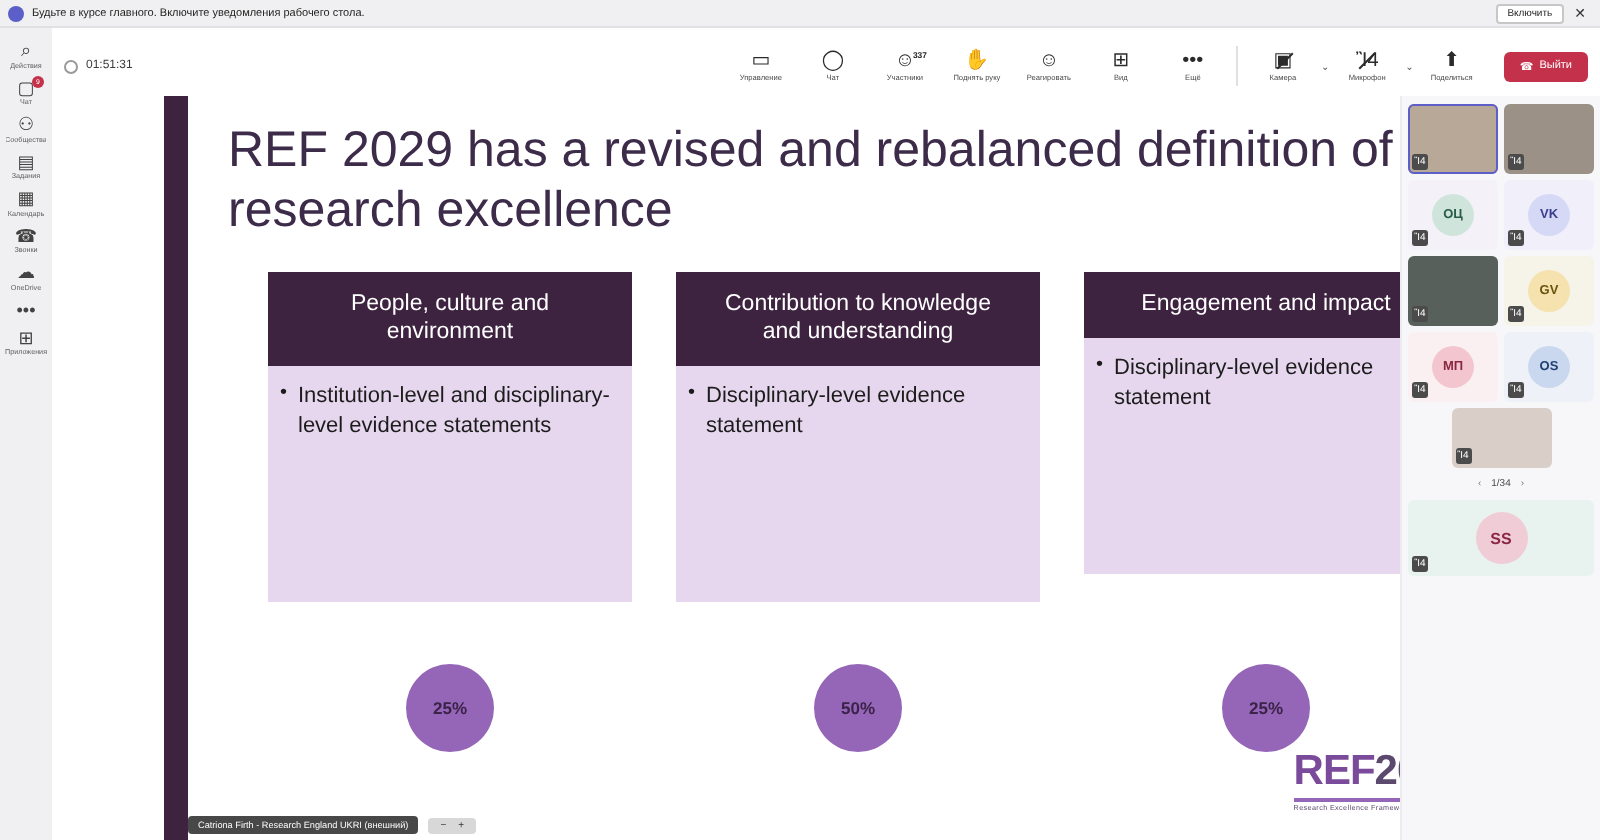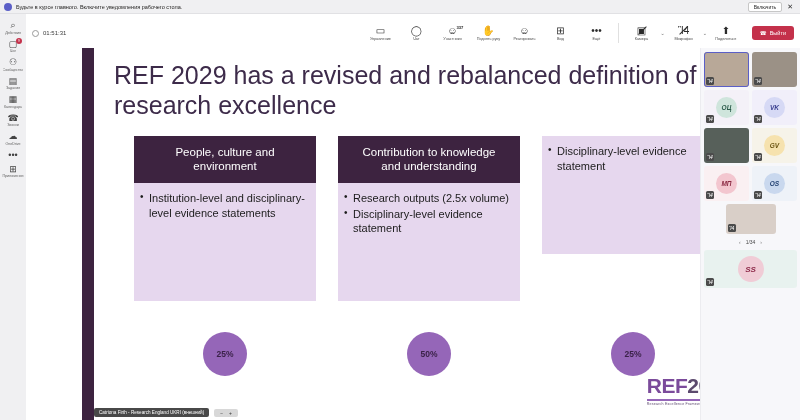--- a/index.html
+++ b/index.html
@@ -151,21 +151,21 @@
 
   
   .panel {
     position: absolute; left: 700px; top: 48px; width: 100px; height: 372px;
     background: #f7f7fa; padding: 4px 3px; display: flex; flex-direction: column;
     gap: 3px; border-left: 1px solid #ececf0;
   }
   .tile-row { display: flex; gap: 3px; }
   .tile {
     position: relative; width: 46px; height: 35px; border-radius: 3px;
-    overflow: hidden; display: flex; align-items: center; justify-content: center; font-style: italic;
+    overflow: hidden; display: flex; align-items: center; justify-content: center;
   }
   .tile.wide { width: 95px; height: 38px; }
   .tile.active { outline: 1.2px solid #5b5fc7; outline-offset: -1px; }
   .avatar {
     width: 21px; height: 21px; border-radius: 50%;
     display: flex; align-items: center; justify-content: center;
     font-size: 6.5px; font-weight: bold;
   }
   .mic-badge {
     position: absolute; left: 2px; bottom: 2px; width: 8px; height: 8px;
@@ -310,30 +310,30 @@
         </div>
         <div class="pct-wrap">
           <div class="pct">25%</div>
         </div>
       </div>
 
       <div class="col">
         <div class="col-head">Contribution to knowledge and understanding</div>
         <div class="col-body">
           <ul>
-            <li>Research outputs (2.5x volume)</li>
             <li>Disciplinary-level evidence statement</li>
           </ul>
         </div>
         <div class="pct-wrap">
           <div class="pct">50%</div>
         </div>
       </div>
 
       <div class="col">
+        <div class="col-head">Engagement and impact</div>
         <div class="col-body">
           <ul>
             <li>Disciplinary-level evidence statement</li>
           </ul>
         </div>
         <div class="pct-wrap">
           <div class="pct">25%</div>
         </div>
       </div>
     </div>

